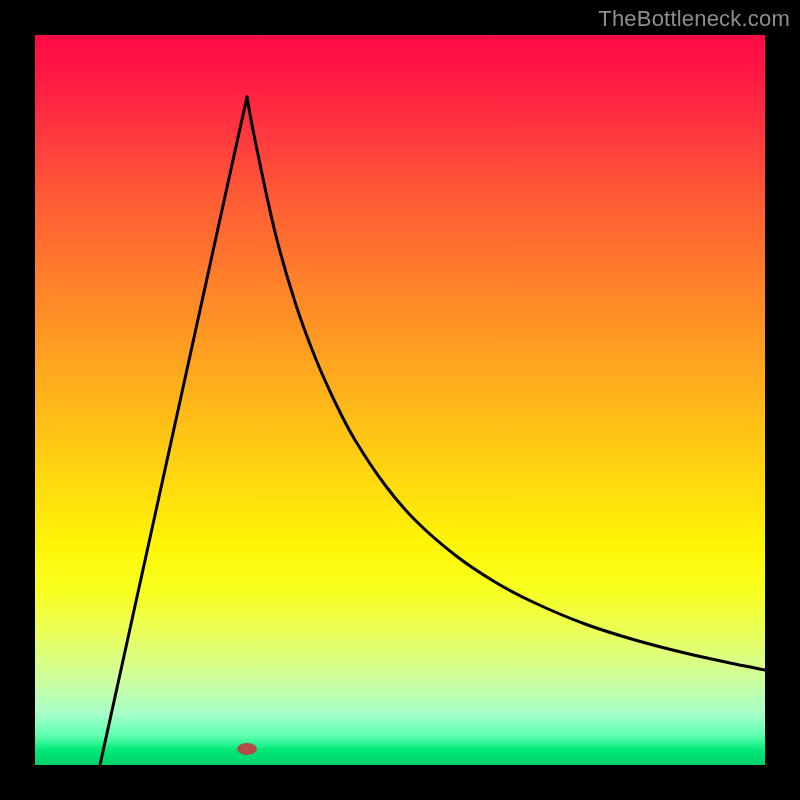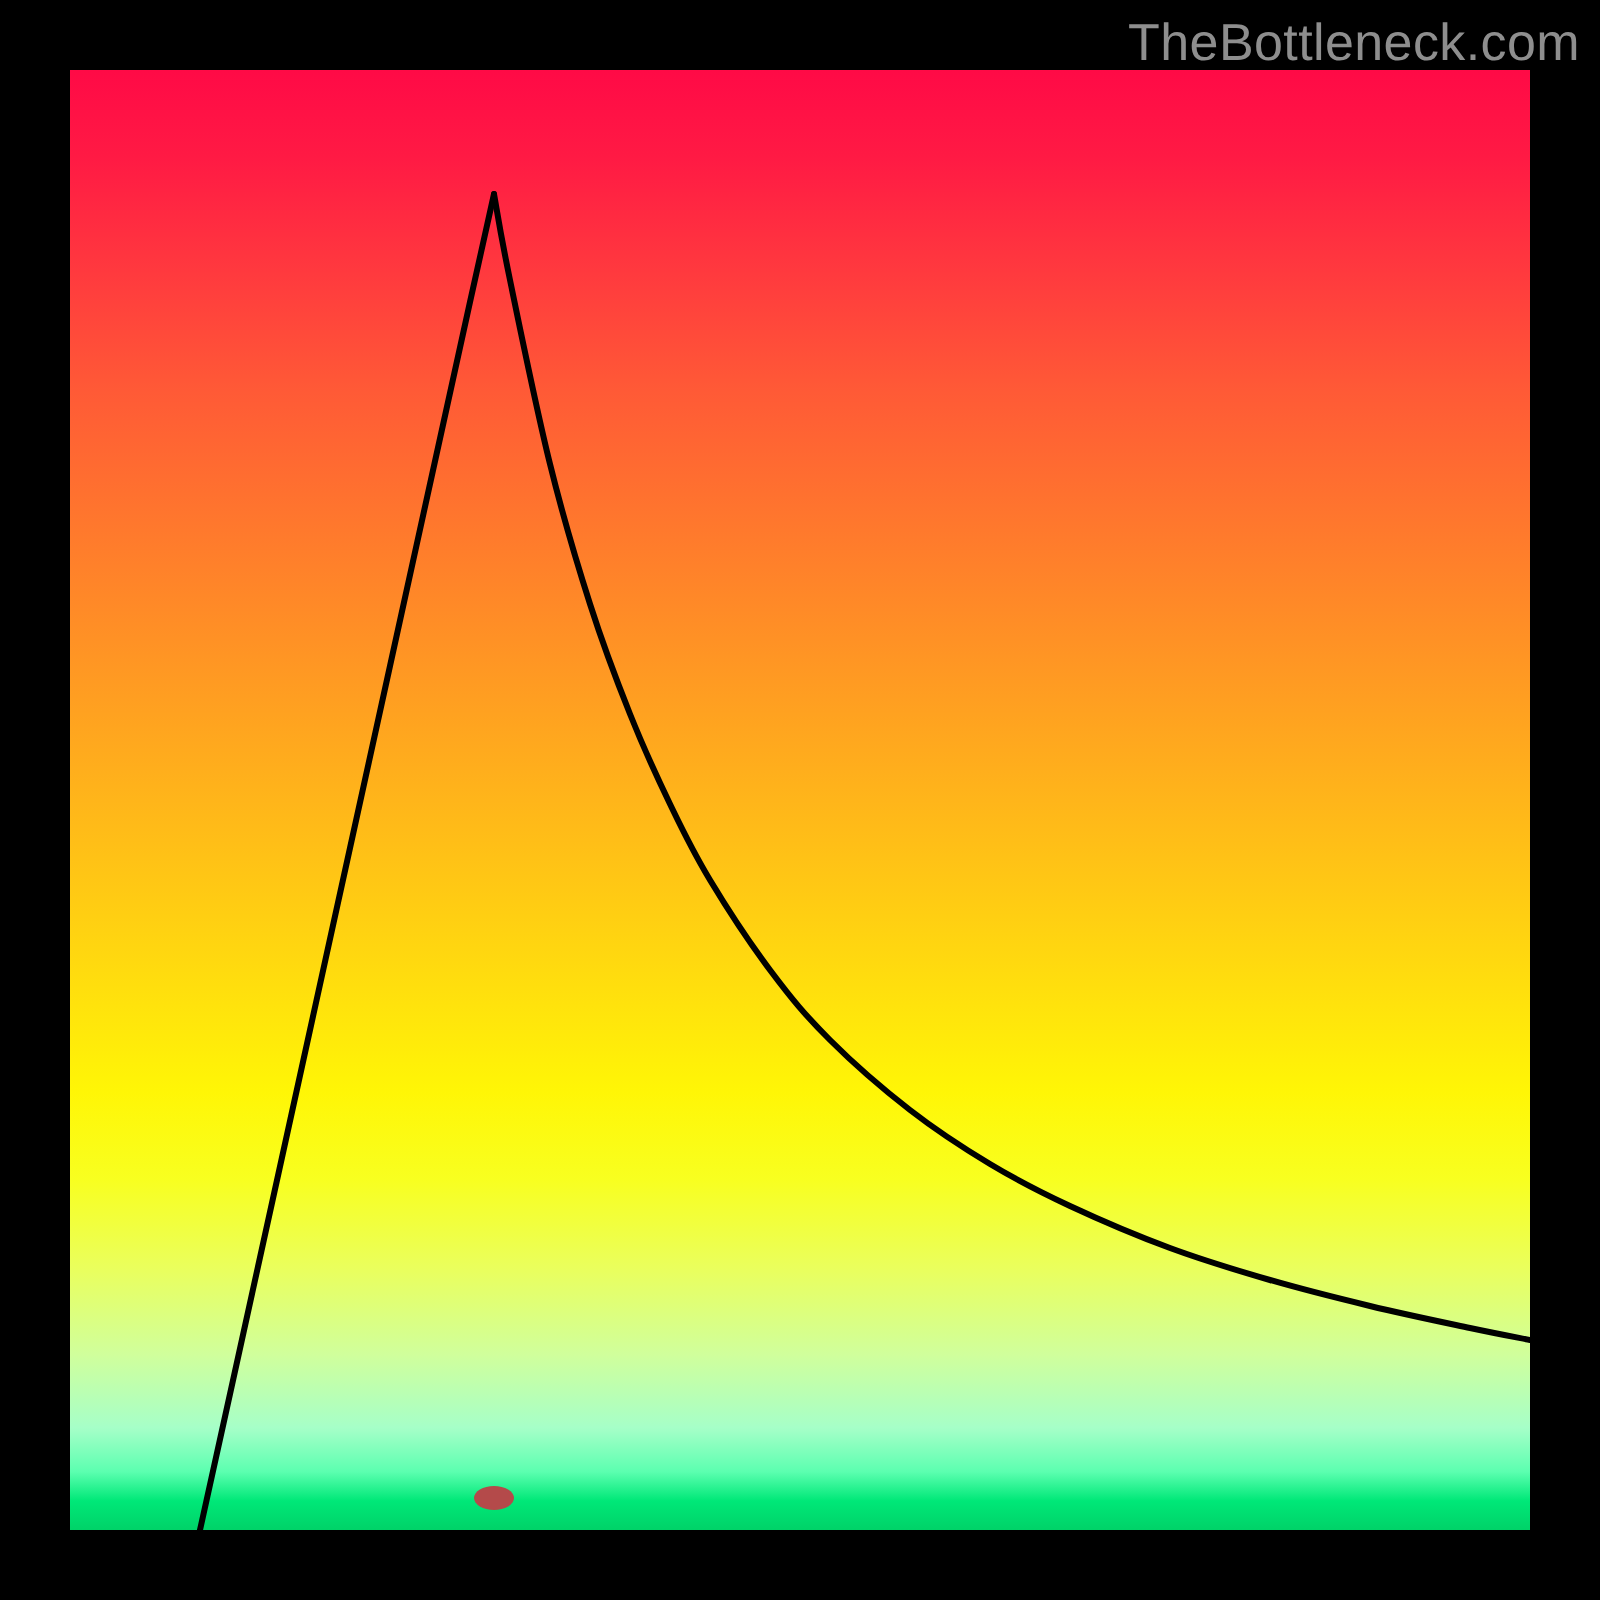--- a/index.html
+++ b/index.html
@@ -41,21 +41,21 @@
       #a6ffc8 93%,
       #5cffb0 96%,
       #00e878 98%,
       #00d268 100%);
   }
   .watermark {
     position: absolute;
     top: 6px;
     right: 10px;
     font-family: Arial, Helvetica, sans-serif;
-    font-size: 26px;
+    font-size: 22px;
     color: #8e8e8e;
     letter-spacing: 0.2px;
   }
   svg.curve {
     position: absolute;
     left: 0;
     top: 0;
     width: 730px;
     height: 730px;
   }

